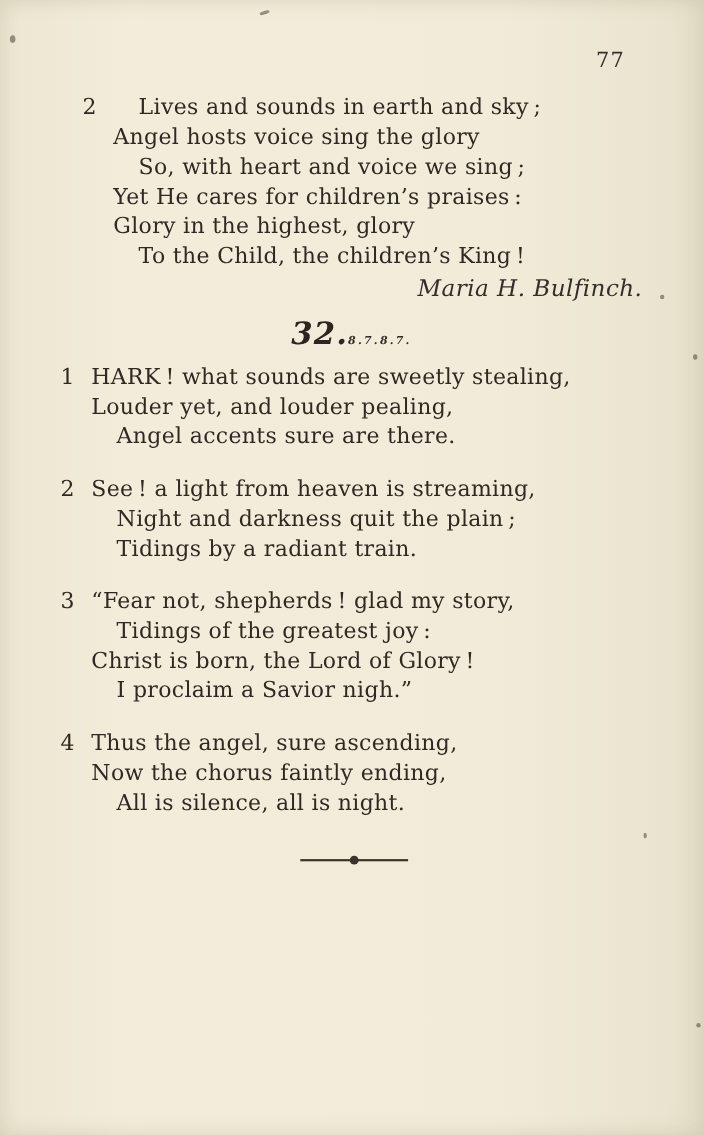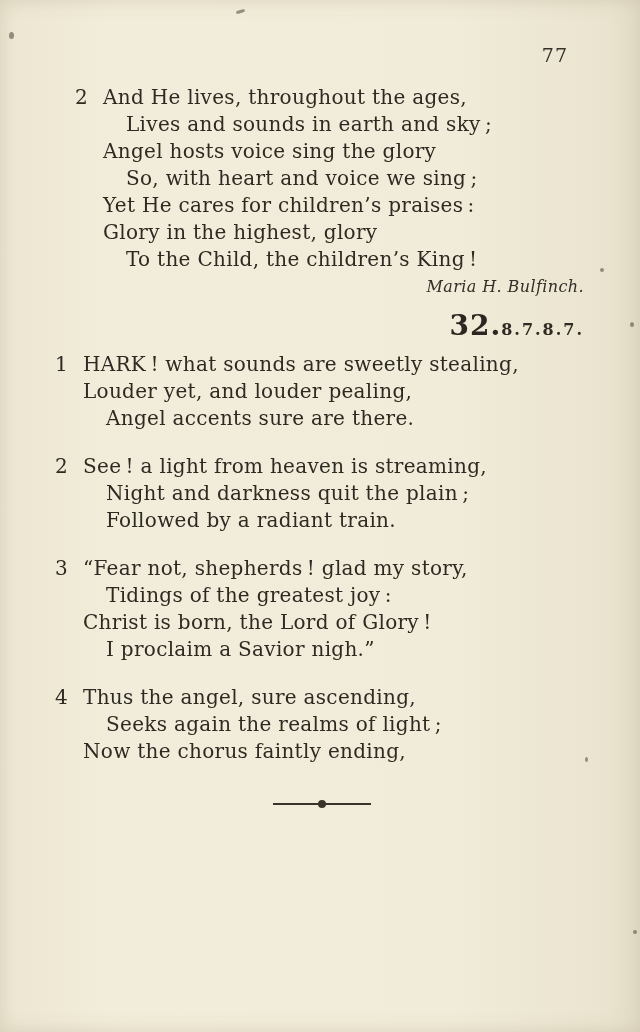--- a/index.html
+++ b/index.html
@@ -47,45 +47,46 @@
   }
 
   .verse .vline { margin: 0; }
   .verse .vline.indent { margin-left: 23px; }
 
   .verse.continued { margin-left: 20px; }
 
   .attribution {
     text-align: right;
     font-style: italic;
-    font-size: 16px;
+    font-size: 21px;
     letter-spacing: 0.4px;
     margin-top: 4px;
     padding-right: 4px;
     color: #332f28;
   }
 
   .hymn-header {
     display: flex;
-    justify-content: flex-end;
+    justify-content: center;
     align-items: baseline;
     margin-top: 13px;
     margin-bottom: 9px;
+    font-style: italic;
   }
 
   .hymn-number {
     font-weight: bold;
     font-size: 28px;
     letter-spacing: 1px;
     color: #2b2720;
   }
 
   .hymn-meter {
     font-weight: bold;
-    font-size: 16px;
+    font-size: 10px;
     letter-spacing: 2px;
     color: #2f2b24;
     padding-right: 4px;
   }
 
   .hymn-verse { margin-bottom: 21px; }
 
   .end-ornament {
     position: relative;
     width: 98px;
@@ -117,21 +118,20 @@
 <body>
 
 <div class="page">
 
   <div class="page-number">77</div>
 
   <div class="content">
 
     <section class="verse continued">
       <span class="vnum">2</span>
-      <div class="vline">And He lives, throughout the ages,</div>
       <div class="vline indent">Lives and sounds in earth and sky ;</div>
       <div class="vline">Angel hosts voice sing the glory</div>
       <div class="vline indent">So, with heart and voice we sing ;</div>
       <div class="vline">Yet He cares for children’s praises :</div>
       <div class="vline">Glory in the highest, glory</div>
       <div class="vline indent">To the Child, the children’s King !</div>
     </section>
 
     <div class="attribution">Maria H. Bulfinch.</div>
 
@@ -144,36 +144,36 @@
       <span class="vnum">1</span>
       <div class="vline">HARK ! what sounds are sweetly stealing,</div>
       <div class="vline">Louder yet, and louder pealing,</div>
       <div class="vline indent">Angel accents sure are there.</div>
     </section>
 
     <section class="verse hymn-verse">
       <span class="vnum">2</span>
       <div class="vline">See ! a light from heaven is streaming,</div>
       <div class="vline indent">Night and darkness quit the plain ;</div>
-      <div class="vline indent">Followed by a radiant train.</div>
+      <div class="vline indent">Tidings by a radiant train.</div>
     </section>
 
     <section class="verse hymn-verse">
       <span class="vnum">3</span>
       <div class="vline">“Fear not, shepherds ! glad my story,</div>
       <div class="vline indent">Tidings of the greatest joy :</div>
       <div class="vline">Christ is born, the Lord of Glory !</div>
       <div class="vline indent">I proclaim a Savior nigh.”</div>
     </section>
 
     <section class="verse hymn-verse">
       <span class="vnum">4</span>
       <div class="vline">Thus the angel, sure ascending,</div>
-      <div class="vline indent">Seeks again the realms of light ;</div>
       <div class="vline">Now the chorus faintly ending,</div>
+      <div class="vline indent">All is silence, all is night.</div>
     </section>
 
     <div class="end-ornament">
       <span class="rule"></span>
       <span class="dot"></span>
     </div>
 
   </div>
 
   <span class="speck" style="left:9px;  top:32px;  width:5px; height:7px;"></span>

